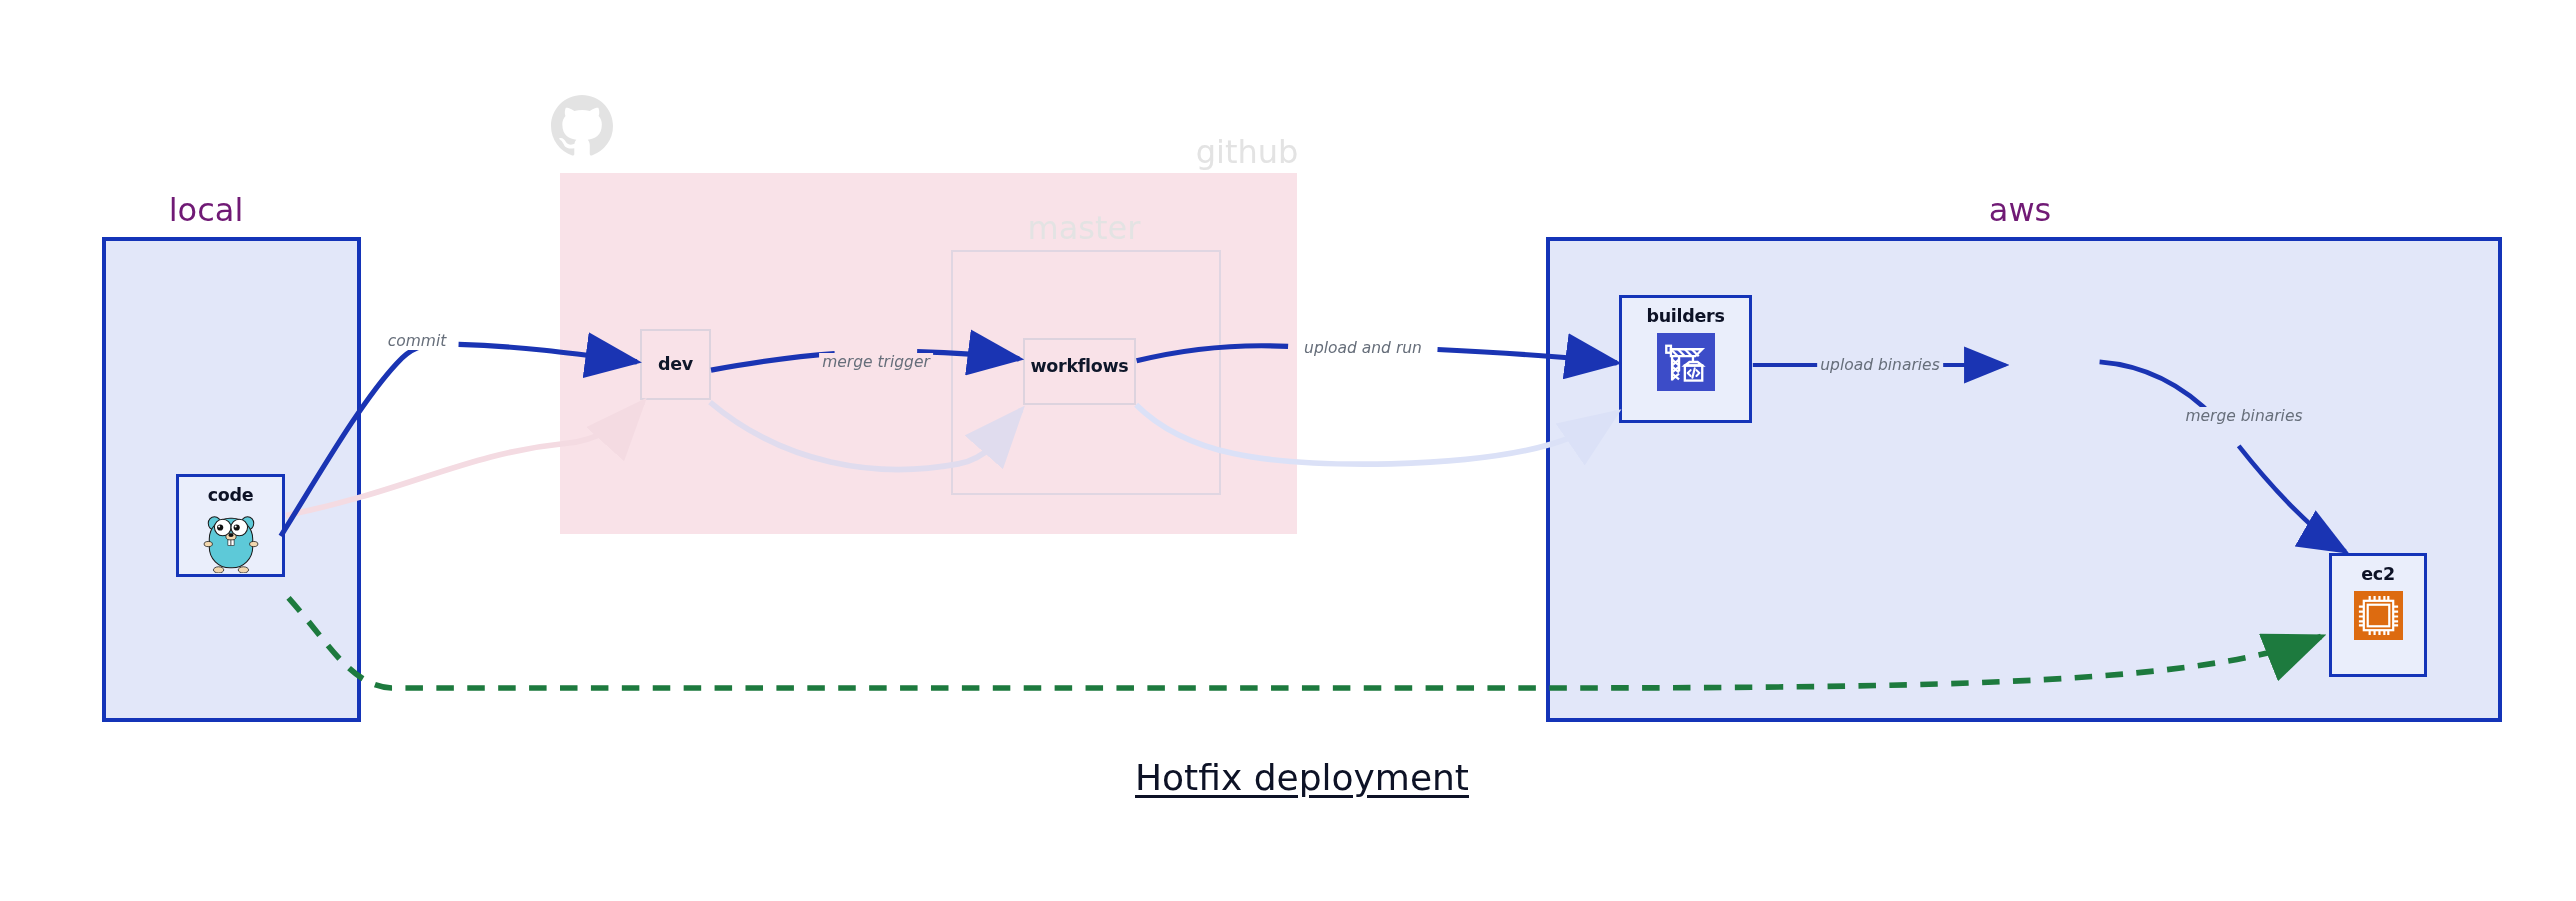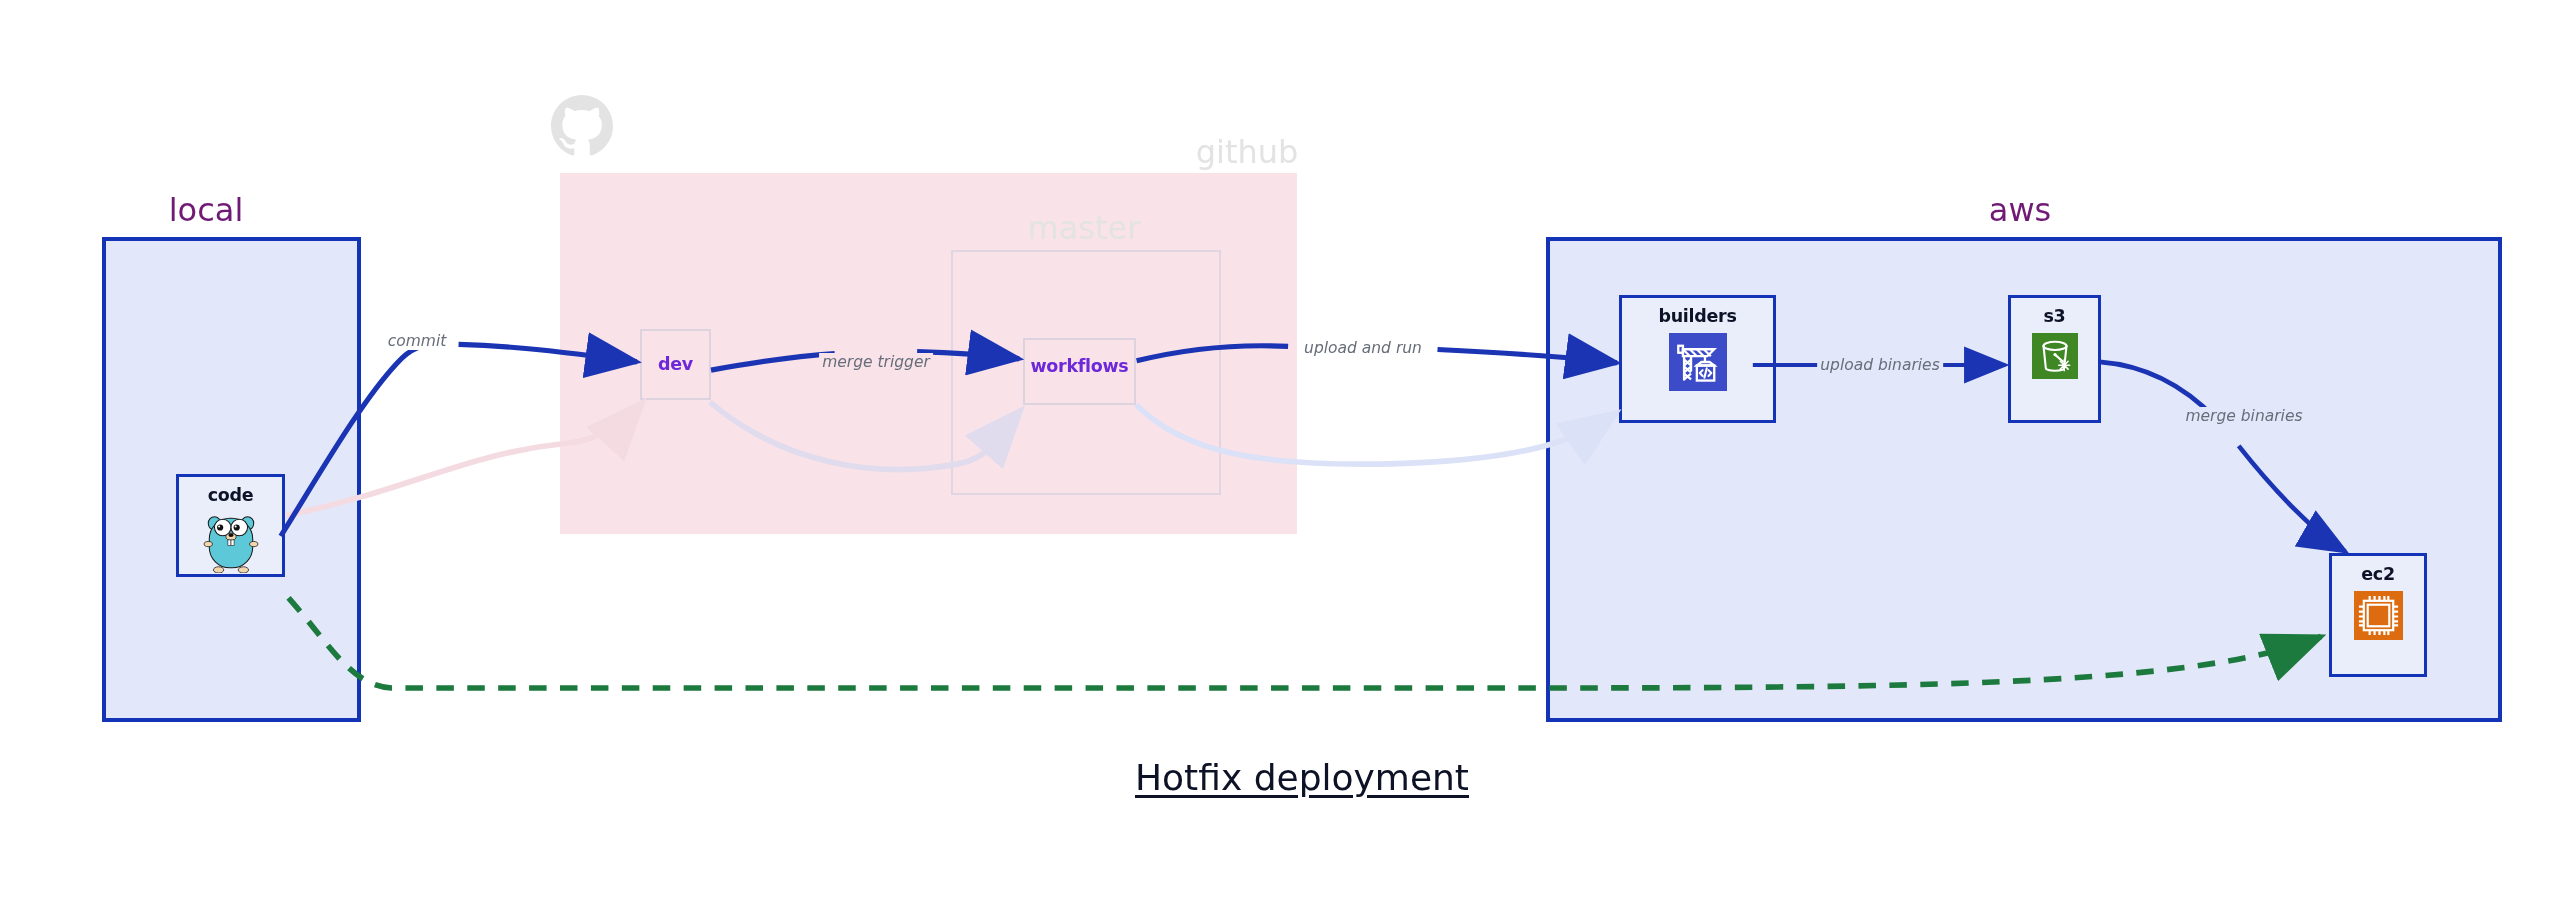--- a/index.html
+++ b/index.html
@@ -13,21 +13,21 @@
 
   .zone-title{position:absolute;font-size:32px;color:#701a75;white-space:nowrap;}
   .zone-title.faded{color:#e3e3e3;}
 
   .node{position:absolute;box-sizing:border-box;background:#eaeefb;border:3.6px solid #1434b8;
         display:flex;flex-direction:column;align-items:center;}
   .node-label{font-size:17.5px;font-weight:bold;color:#0d1226;margin-top:8.2px;letter-spacing:-0.3px;}
   .node-icon{margin-top:7.2px;}
 
   .node.faded{background:rgba(249,226,232,0.35);border:2.1px solid #ddd3de;}
-  .node.faded .node-label{color:#6d28d9;}
+  .node.faded .node-label{color:#0f172a;}
   .subzone.faded{position:absolute;box-sizing:border-box;background:transparent;border:2.1px solid #e0d6e2;}
 
   .edge-label{position:absolute;font-size:15.5px;font-style:italic;color:#666e7a;
               background:#ffffff;padding:0 3.1px;white-space:nowrap;
               transform:translate(-50%,-50%);}
   .edge-label.on-pink{background:#f9e2e8;}
   .edge-label.on-blue{background:#e2e7f9;}
 
   #diagram-title{position:absolute;left:50%;transform:translateX(-50%);
                  font-size:36px;color:#0d1226;text-decoration:underline;
@@ -90,21 +90,21 @@
     <div class="node-label" style="margin-top:23px;">dev</div>
   </div>
 
   <div class="node faded" style="left:1023px;top:338px;width:113px;height:67px;">
     <div class="node-label" style="margin-top:16px;">workflows</div>
   </div>
 
   <div class="zone-title" style="left:2020px;top:191px;transform:translateX(-50%);">aws</div>
   <div class="zone zone-aws" style="left:1546px;top:237px;width:956px;height:485px;"></div>
 
-  <div class="node" style="left:1619px;top:295px;width:157px;height:128px;">
+  <div class="node" style="left:1619px;top:295px;width:133px;height:128px;">
     <div class="node-label">builders</div>
     <div class="node-icon">
       <svg width="58" height="58" viewBox="0 0 100 100">
         <rect width="100" height="100" fill="#3c4cc8"></rect>
         <g fill="none" stroke="#fff" stroke-width="4">
           <rect x="16" y="22" width="8" height="12"></rect>
           <path d="M24 28 H78 L66 40 H24 Z"></path>
           <path d="M24 28 L36 40 M36 28 L48 40 M48 28 L60 40 M60 28 L72 40"></path>
           <path d="M26 40 V82 M38 40 V66"></path>
           <path d="M26 46 L38 56 M38 46 L26 56 M26 58 L38 68 M38 58 L26 68 M26 70 L38 80 M38 70 L26 80"></path>
@@ -114,37 +114,20 @@
         </g>
         <g fill="none" stroke="#fff" stroke-width="3.6" stroke-linecap="round" stroke-linejoin="round">
           <path d="M58 64 L53 69 L58 74"></path>
           <path d="M68 64 L73 69 L68 74"></path>
           <path d="M65 61 L61 77"></path>
         </g>
       </svg>
     </div>
   </div>
 
-  <div class="node" style="left:2008px;top:295px;width:93px;height:128px;">
-    <div class="node-label">s3</div>
-    <div class="node-icon">
-      <svg width="46" height="46" viewBox="0 0 100 100">
-        <rect width="100" height="100" fill="#3f8624"></rect>
-        <g fill="none" stroke="#fff" stroke-width="4.5" stroke-linecap="round" stroke-linejoin="round">
-          <ellipse cx="50" cy="28" rx="25" ry="9"></ellipse>
-          <path d="M25 28 L30 76 A20 6 0 0 0 70 76 L75 28"></path>
-          <path d="M50 47 L67 62"></path>
-          <circle cx="50" cy="47" r="3.5" fill="#fff" stroke="none"></circle>
-        </g>
-        <g fill="none" stroke="#fff" stroke-width="3.4" stroke-linecap="round">
-          <path d="M70 58 V82 M58 70 H82 M61.5 61.5 L78.5 78.5 M78.5 61.5 L61.5 78.5"></path>
-        </g>
-      </svg>
-    </div>
-  </div>
 
   <div class="node" style="left:2329px;top:553px;width:98px;height:124px;">
     <div class="node-label">ec2</div>
     <div class="node-icon">
       <svg width="49" height="49" viewBox="0 0 100 100">
         <rect width="100" height="100" fill="#dd6b10"></rect>
         <g fill="none" stroke="#fff" stroke-width="4.5">
           <rect x="28" y="28" width="44" height="44"></rect>
           <rect x="20" y="20" width="60" height="60"></rect>
         </g>

